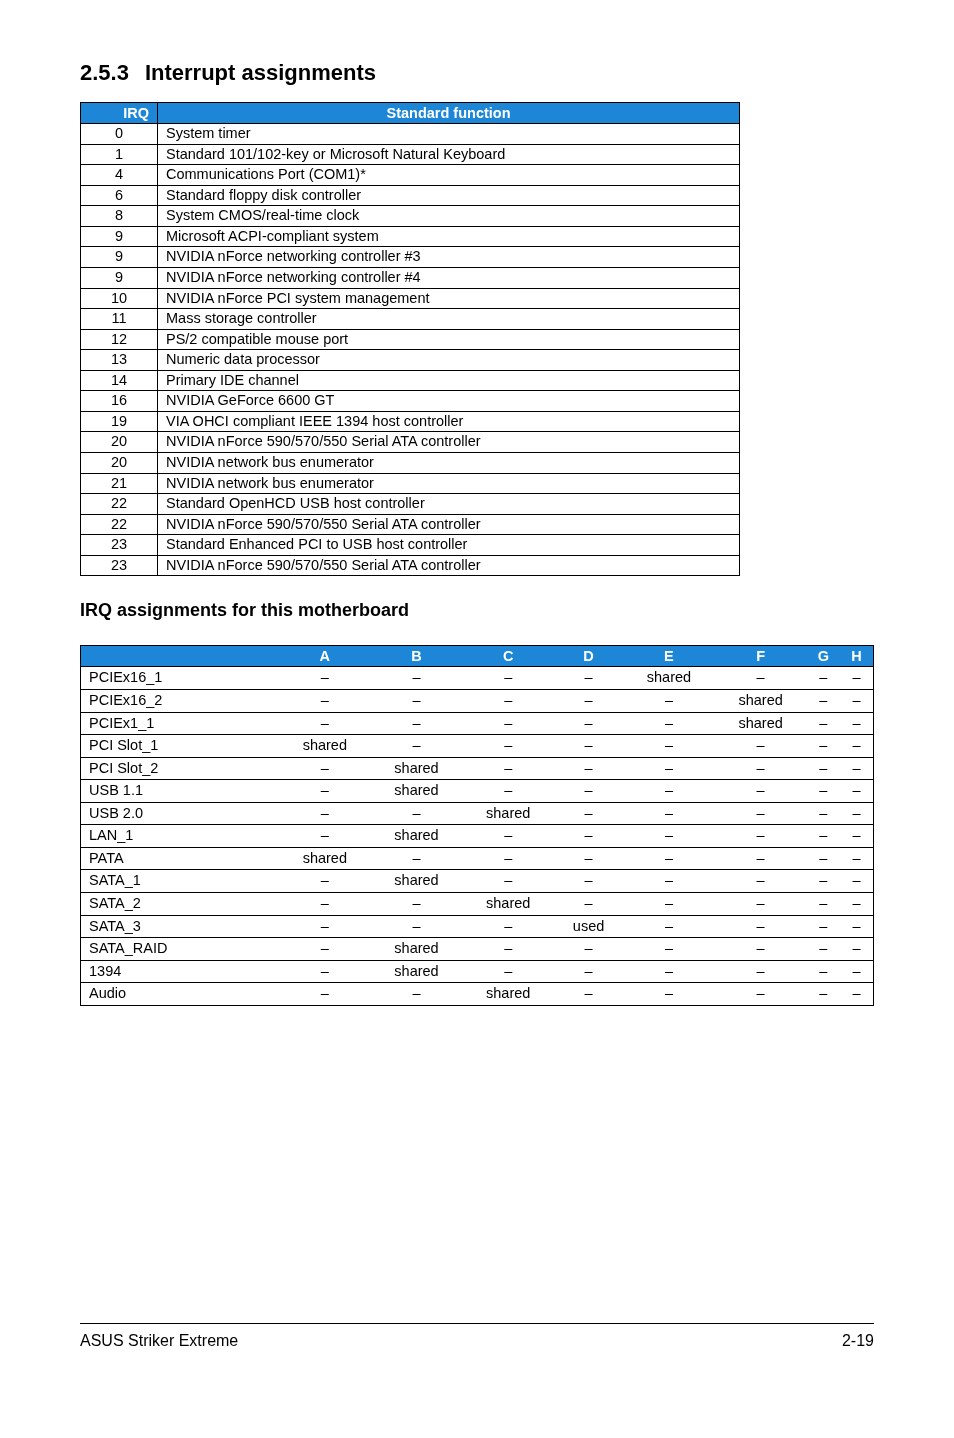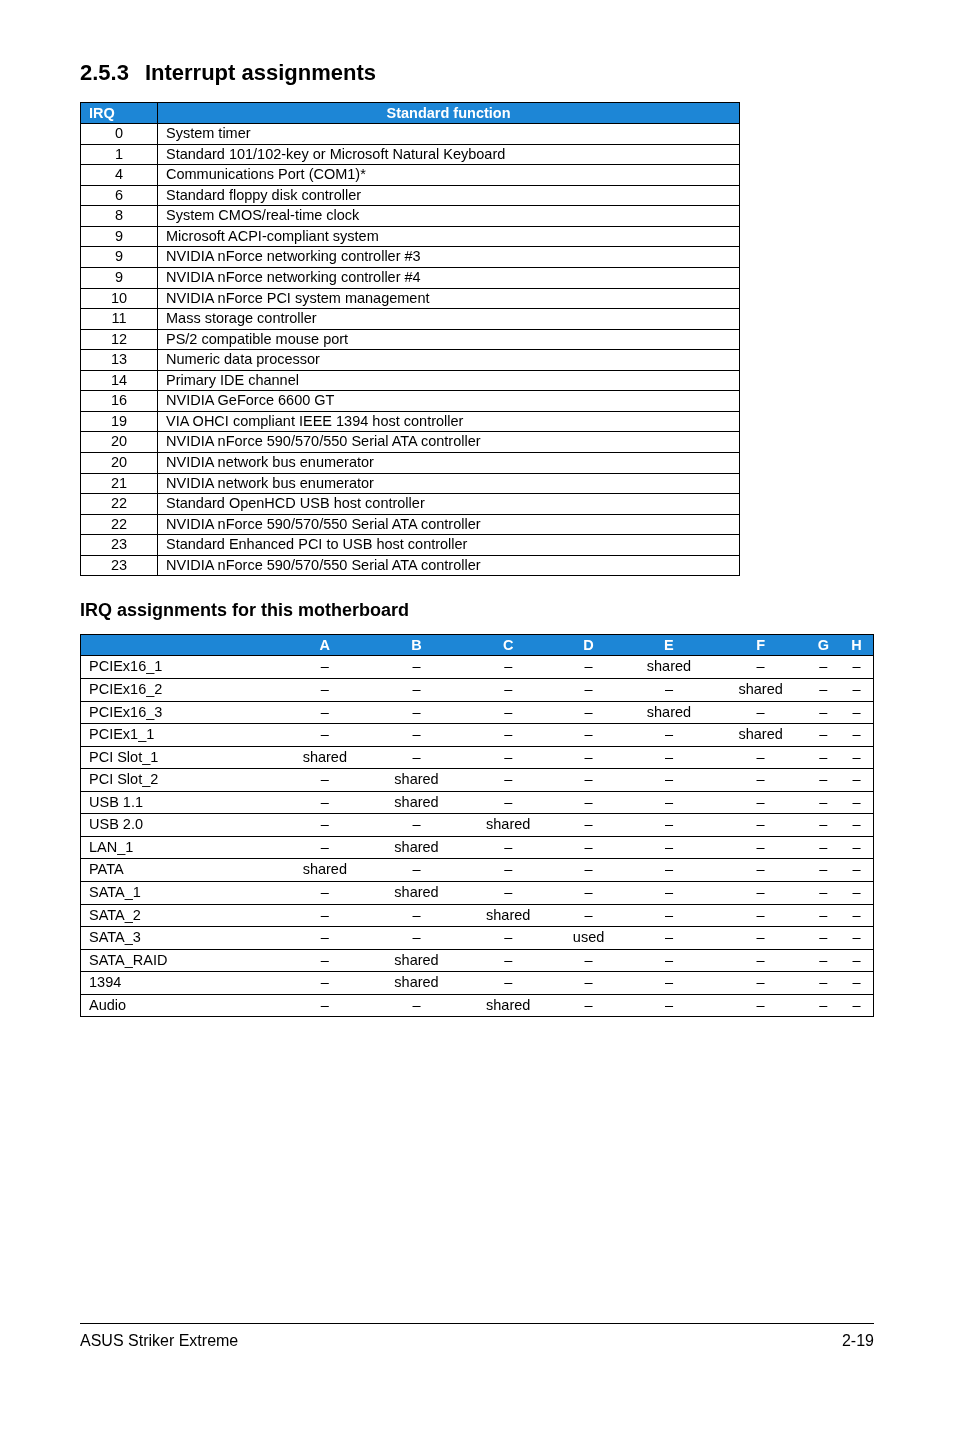--- a/index.html
+++ b/index.html
@@ -35,36 +35,36 @@
   table.irq th {
     background: #1d86d6;
     color: #fff;
     font-weight: bold;
     padding: 2px 8px;
     text-align: center;
     border: 1px solid #000;
   }
   table.irq th.irq-col {
     width: 60px;
-    text-align: left;
+    text-align: right;
   }
   table.irq td {
     border: 1px solid #000;
     padding: 0px 8px;
     line-height: 1.35;
   }
   table.irq td.irq-col {
     text-align: center;
   }
 
   .subheading {
     font-size: 18px;
     font-weight: bold;
     margin-top: 24px;
-    margin-bottom: 13px;
+    margin-bottom: 24px;
   }
 
   table.assign {
     border-collapse: collapse;
     width: 100%;
     border: 1px solid #000;
     font-size: 14.5px;
   }
   table.assign th {
     background: #1d86d6;
@@ -242,31 +242,20 @@
           <td>–</td>
           <td>–</td>
           <td>–</td>
           <td>–</td>
           <td>–</td>
           <td>shared</td>
           <td>–</td>
           <td>–</td>
         </tr>
         <tr>
-          <td class="label">PCIEx16_3</td>
-          <td>–</td>
-          <td>–</td>
-          <td>–</td>
-          <td>–</td>
-          <td>shared</td>
-          <td>–</td>
-          <td>–</td>
-          <td>–</td>
-        </tr>
-        <tr>
           <td class="label">PCIEx1_1</td>
           <td>–</td>
           <td>–</td>
           <td>–</td>
           <td>–</td>
           <td>–</td>
           <td>shared</td>
           <td>–</td>
           <td>–</td>
         </tr>

